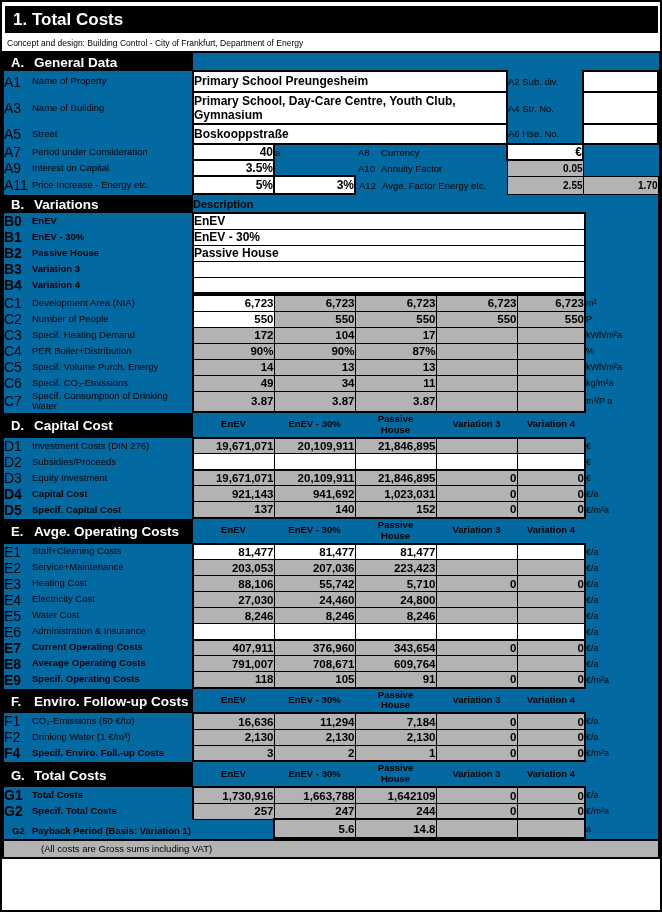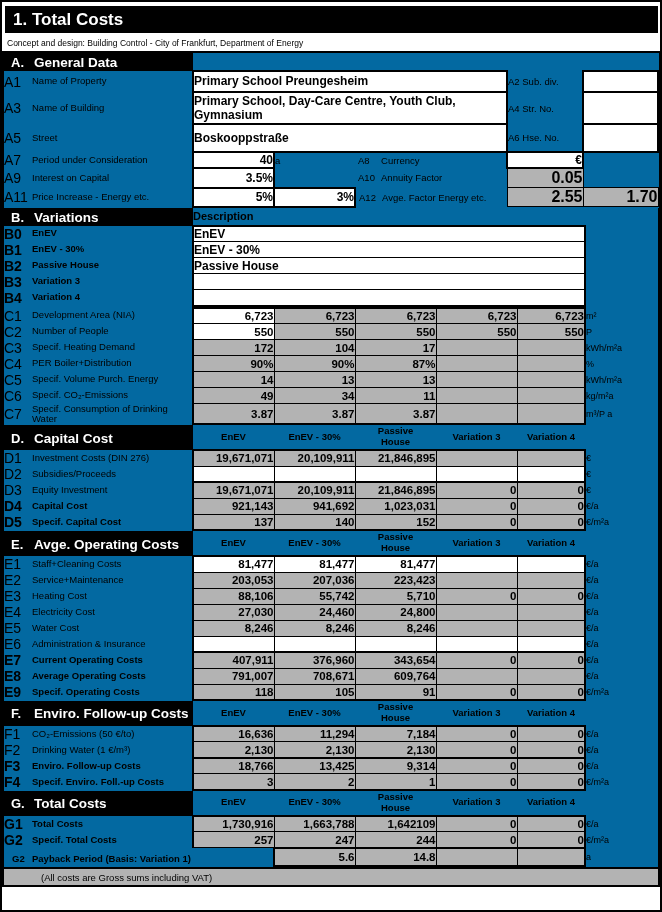--- a/index.html
+++ b/index.html
@@ -54,21 +54,21 @@
   .ainput{
     background:#fff;border:2px solid #000;font-size:12px;font-weight:bold;
     padding:0 0 0 6px;line-height:1.2;
   }
   .sidelabel{font-size:9.5px;padding-left:9px;}
   .sidebox{background:#fff;border:2px solid #000;}
   .sidezone{font-size:9.5px;}
   .sidezone .sidecode{display:inline-block;width:26px;padding-left:3px;}
   .aunit{font-size:9.5px;padding-left:5px;}
   .avcell{border:2px solid #000;text-align:right;padding-right:4px;font-size:12px;font-weight:bold;}
-  .agcell{border:1px solid #000;text-align:right;padding-right:4px;font-size:16px;font-weight:bold;background:#b3b3b3;}
+  .agcell{border:1px solid #000;text-align:right;padding-right:4px;font-size:10px;font-weight:bold;background:#b3b3b3;}
 
   
   .btable tr{height:16px;}
   .bsecrow{height:17px;margin-top:29px;}
   .deschead{font-size:11px;font-weight:bold;padding-left:7px;}
   .descbox{
     background:#fff;border:1px solid #000;border-left-width:2px;border-right-width:2px;
     font-size:12px;font-weight:bold;padding-left:6px;
   }
   tr.bfirst .descbox{border-top-width:2px;}
@@ -112,21 +112,21 @@
         <td class="sidelabel">A2 Sub. div.</td>
         <td class="sidebox"></td>
       </tr>
       <tr style="height:32px">
         <td class="codecell">A3</td>
         <td class="lblcell">Name of Building</td>
         <td colspan="3" class="ainput">Primary School, Day-Care Centre, Youth Club, Gymnasium</td>
         <td class="sidelabel">A4 Str. No.</td>
         <td class="sidebox"></td>
       </tr>
-      <tr style="height:28px">
+      <tr style="height:20px">
         <td class="codecell">A5</td>
         <td class="lblcell">Street</td>
         <td colspan="3" class="ainput">Boskooppstraße</td>
         <td class="sidelabel">A6 Hse. No.</td>
         <td class="sidebox"></td>
       </tr>
       <tr style="height:16px">
         <td class="codecell">A7</td>
         <td class="lblcell">Period under Consideration</td>
         <td class="avcell wc">40</td>
@@ -515,30 +515,20 @@
             <tr>
               <td class="codecell">F2</td>
               <td class="lblcell">Drinking Water (1 €/m³)</td>
               <td class="vcell gc col0">2,130</td>
               <td class="vcell gc col1">2,130</td>
               <td class="vcell gc col2">2,130</td>
               <td class="vcell gc col3">0</td>
               <td class="vcell gc col4">0</td>
               <td class="unitcell">€/a</td>
             </tr>
-            <tr class="boldrow thick">
-              <td class="codecell">F3</td>
-              <td class="lblcell">Enviro. Follow-up Costs</td>
-              <td class="vcell gc col0">18,766</td>
-              <td class="vcell gc col1">13,425</td>
-              <td class="vcell gc col2">9,314</td>
-              <td class="vcell gc col3">0</td>
-              <td class="vcell gc col4">0</td>
-              <td class="unitcell">€/a</td>
-            </tr>
             <tr class="boldrow lastrow">
               <td class="codecell">F4</td>
               <td class="lblcell">Specif. Enviro. Foll.-up Costs</td>
               <td class="vcell gc col0">3</td>
               <td class="vcell gc col1">2</td>
               <td class="vcell gc col2">1</td>
               <td class="vcell gc col3">0</td>
               <td class="vcell gc col4">0</td>
               <td class="unitcell">€/m²a</td>
             </tr>

